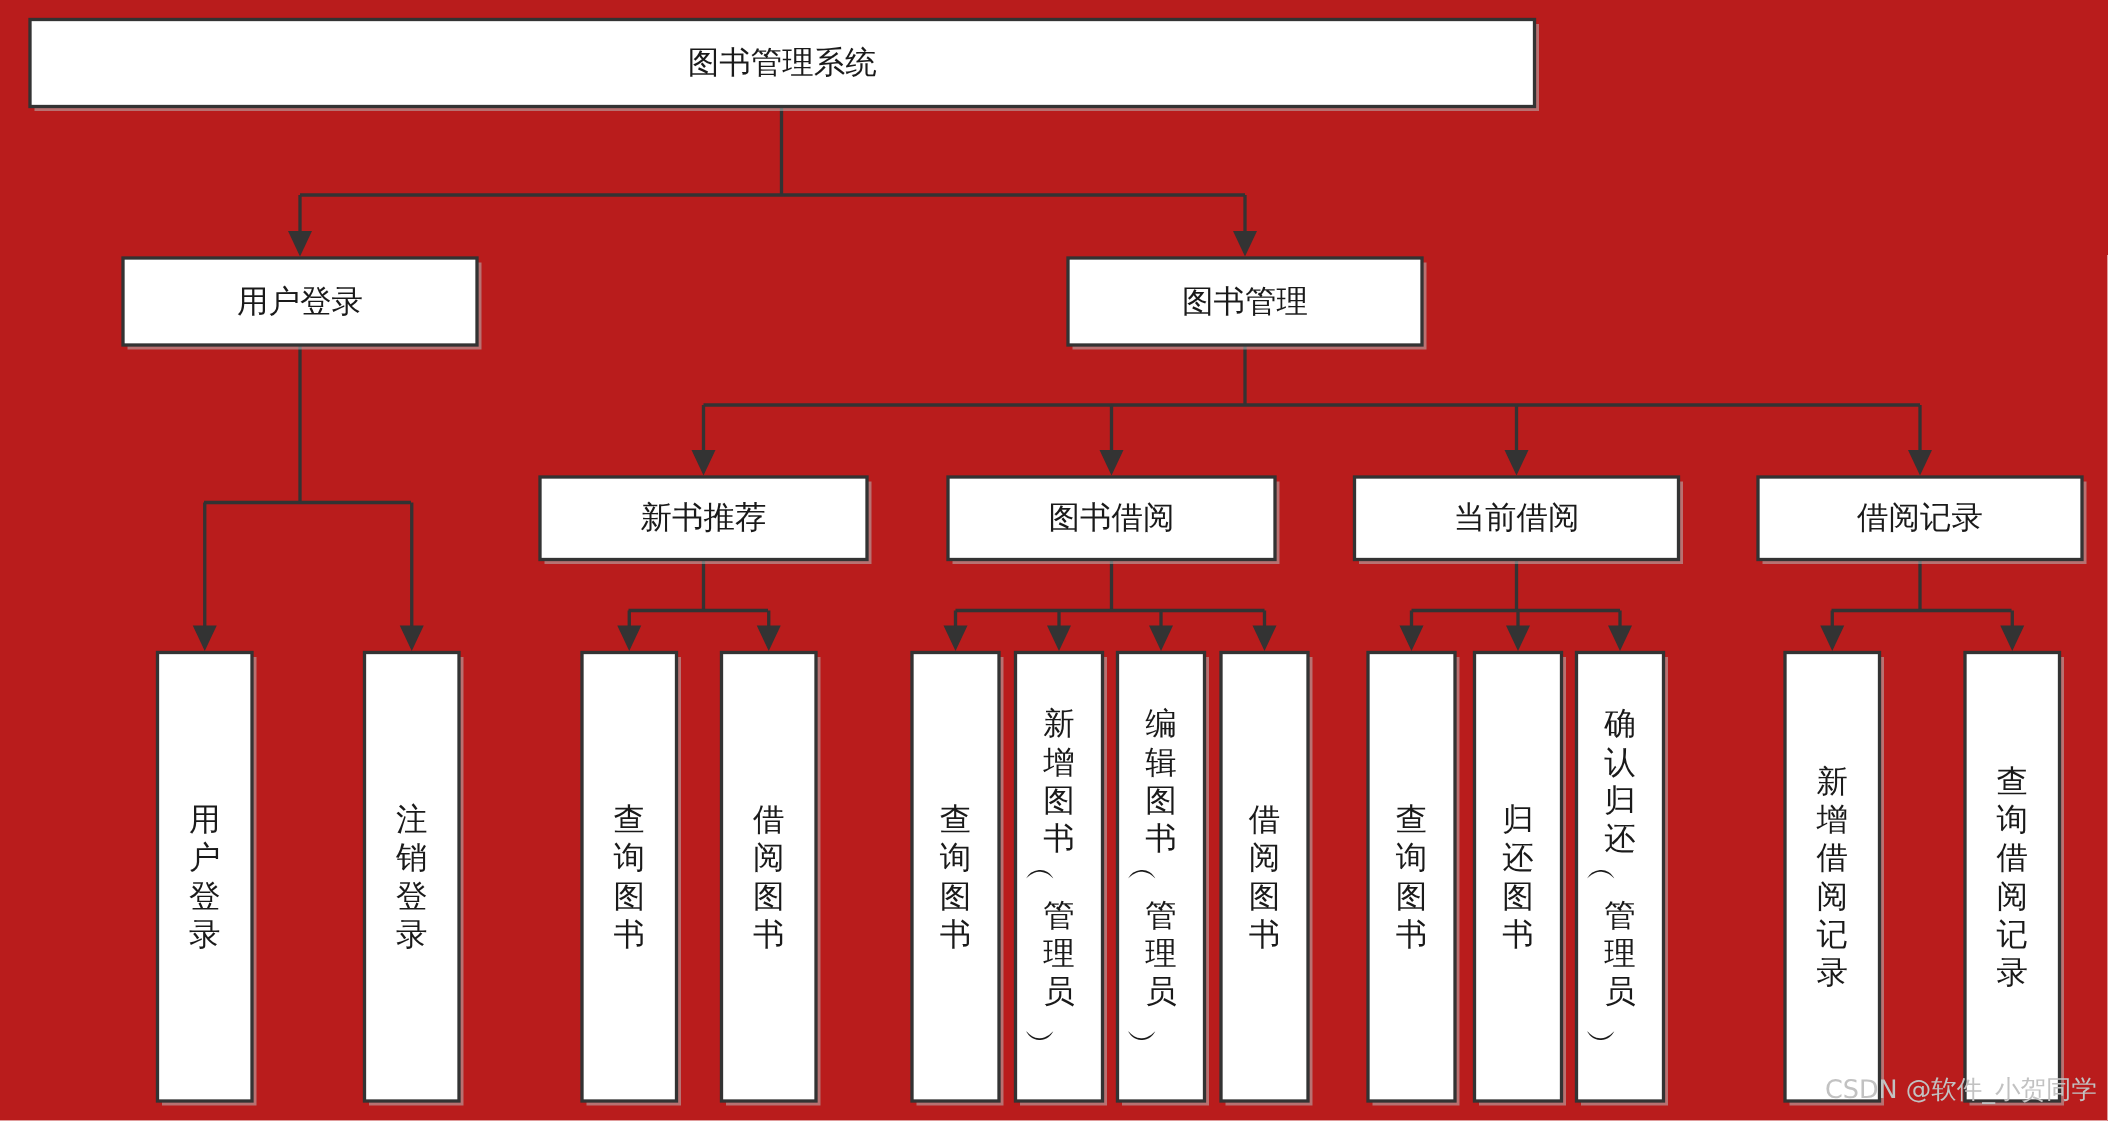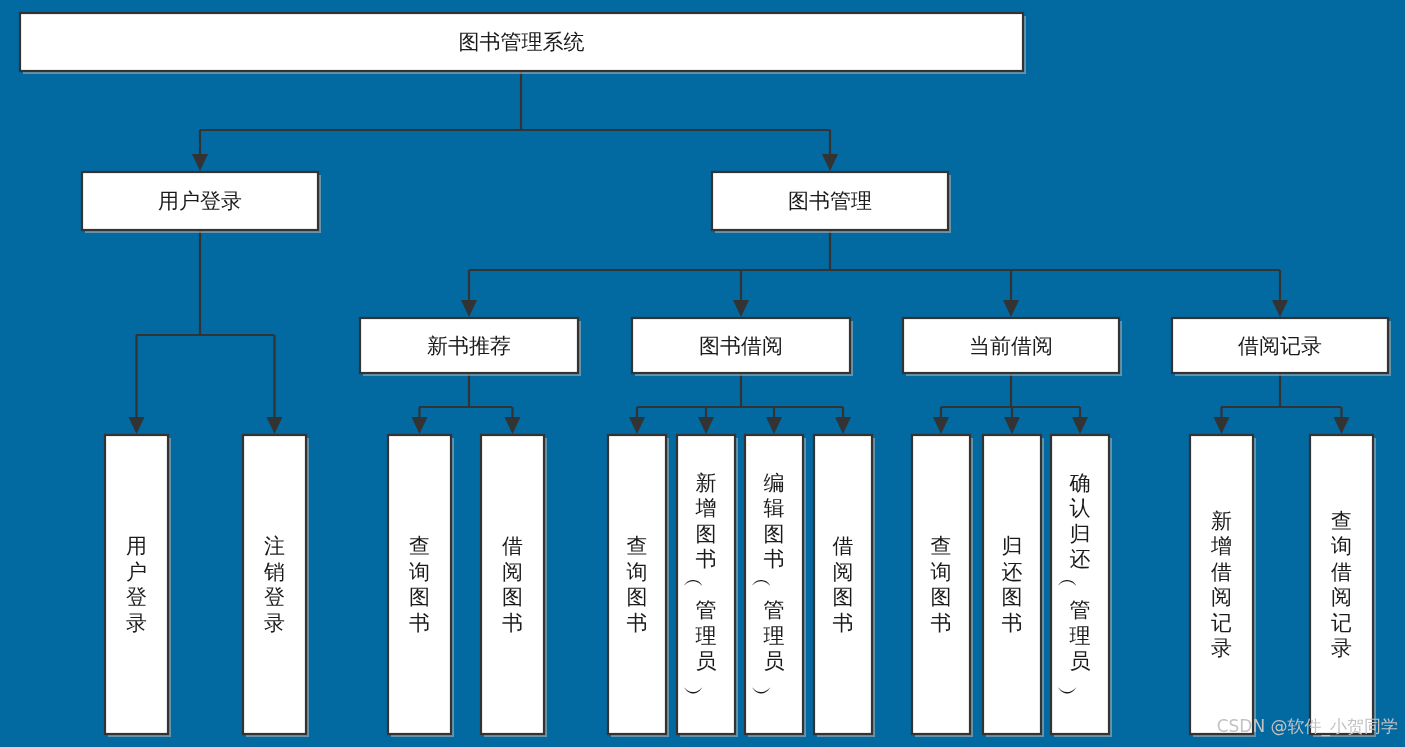--- a/index.html
+++ b/index.html
@@ -11,21 +11,21 @@
   body {
     width: 1405px;
     height: 747px;
     overflow: hidden;
     font-family: "DejaVu Sans", "Liberation Sans", sans-serif;
   }
   #diagram-root {
     position: relative;
     width: 1405px;
     height: 747px;
-    background: #0369a1;
+    background: #b91c1c;
   }
   #diagram-svg {
     position: absolute;
     left: 0;
     top: 0;
     width: 1405px;
     height: 747px;
     display: block;
   }
   .node-box {

